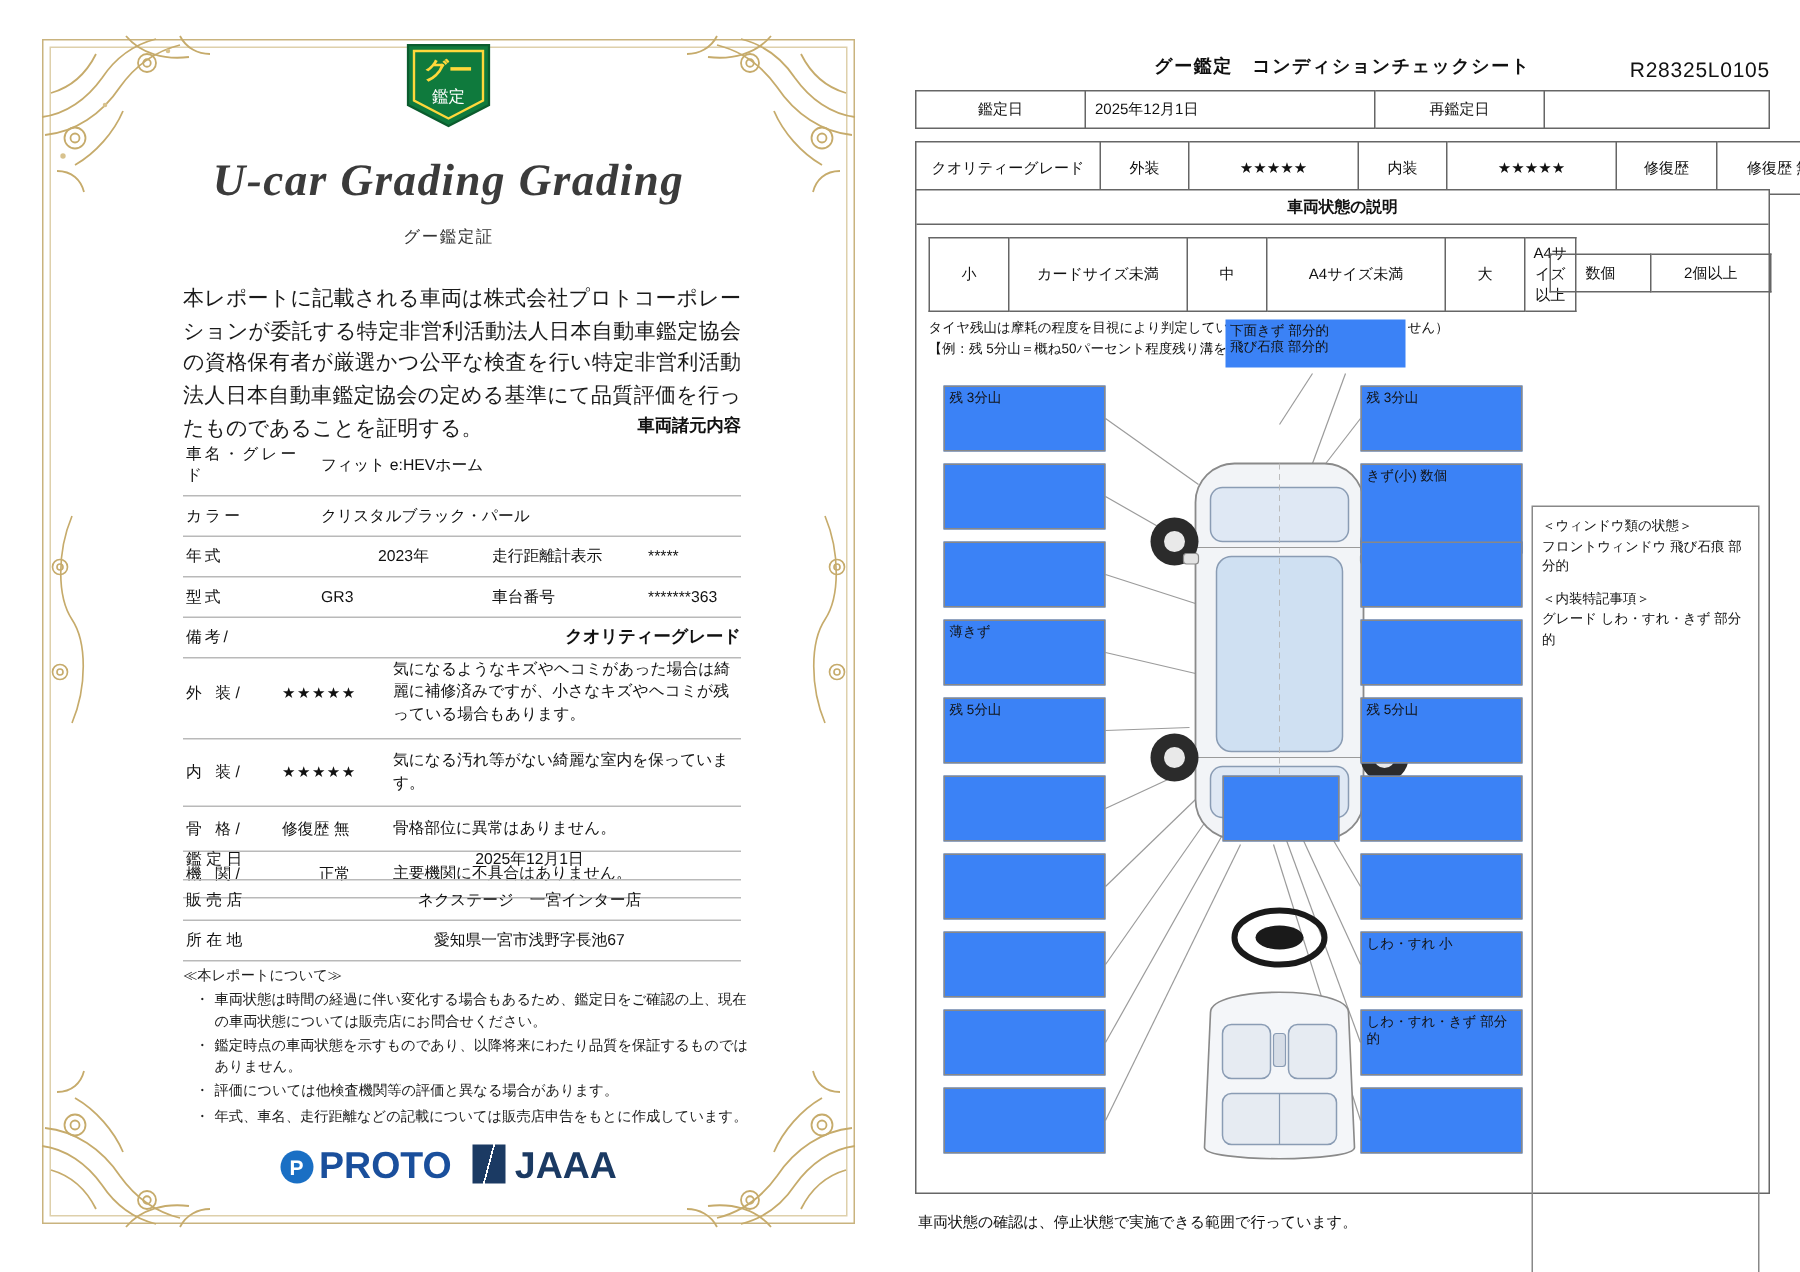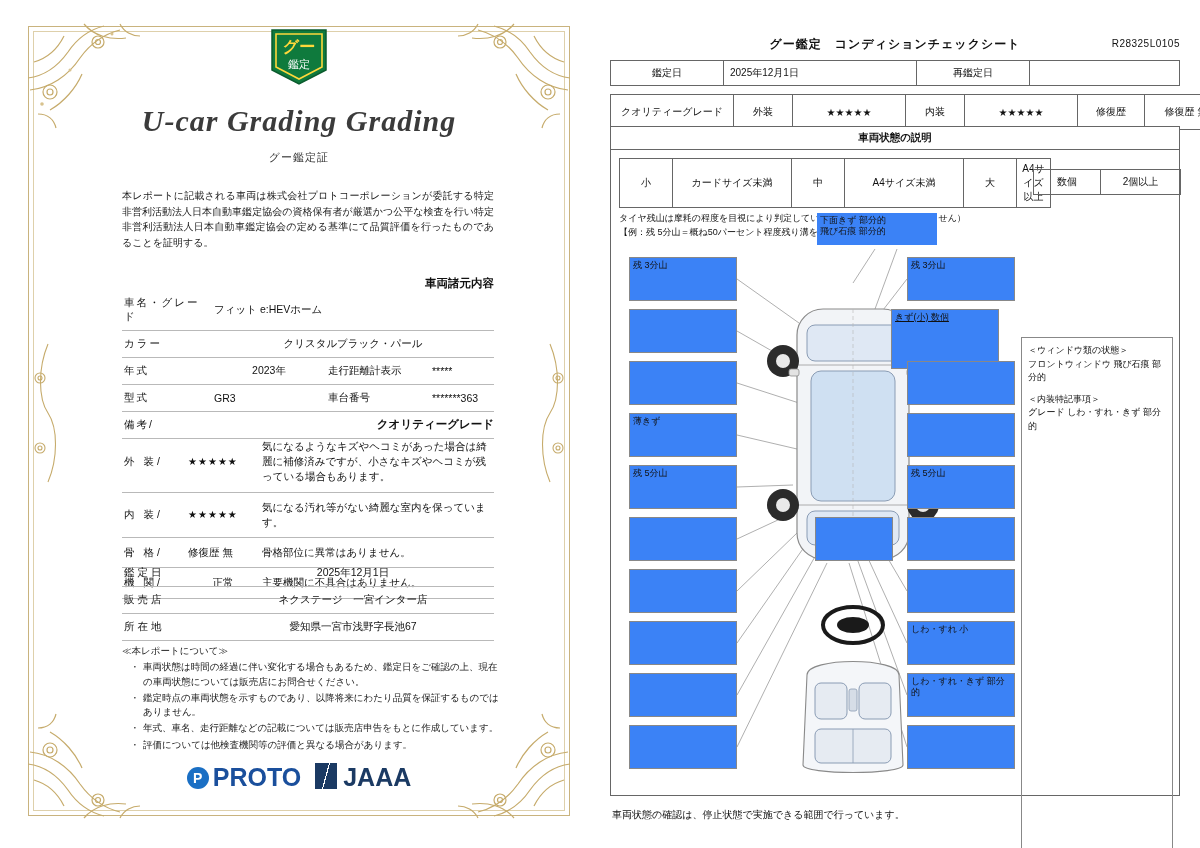--- a/index.html
+++ b/index.html
@@ -89,21 +89,21 @@
     text-align: center;
     font-size: 11px;
     color: #333;
     letter-spacing: 1px;
   }
   .intro-text {
     position: absolute;
     left: 108px;
     top: 180px;
     width: 372px;
-    font-size: 10px;
+    font-size: 14px;
     line-height: 1.55;
     color: #1a1a1a;
     text-align: justify;
   }
   .sec-head {
     position: absolute;
     left: 108px;
     width: 372px;
     text-align: right;
     font-size: 11.5px;
@@ -238,21 +238,21 @@
     top: 28px;
     text-align: center;
     font-size: 12px;
     font-weight: bold;
     letter-spacing: 1px;
   }
   .sheet-code {
     position: absolute;
     right: 6px;
     top: 30px;
-    font-size: 10px;
+    font-size: 14px;
     letter-spacing: 0.5px;
     text-align: center;
   }
   .r-table {
     border-collapse: collapse;
     position: absolute;
     font-size: 10px;
   }
   .r-table td {
     border: 1px solid #666;
@@ -442,21 +442,21 @@
     <div class="sec-head" style="top:268px;">車両諸元内容</div>
 
     <table class="spec-table" style="top:282px;">
       <tbody>
           <tr>
         <td class="lbl">車名・グレード</td>
         <td class="val" colspan="3">フィット e:HEVホーム</td>
       </tr>
       <tr>
         <td class="lbl">カラー</td>
-        <td class="val" colspan="3" style="text-align:center;">クリスタルブラック・パール</td>
+        <td class="val" colspan="3" style="text-align:left;">クリスタルブラック・パール</td>
       </tr>
       <tr>
         <td class="lbl">年式</td>
         <td class="val" style="width:110px;text-align:center;">2023年</td>
         <td class="val" style="width:100px;">走行距離計表示</td>
         <td class="val">*****</td>
       </tr>
       <tr>
         <td class="lbl">型式</td>
         <td class="val">GR3</td>
@@ -512,22 +512,22 @@
         <td class="m-val">愛知県一宮市浅野字長池67</td>
       </tr>
     </tbody>
       </table>
 
     <div class="notes">
       <div class="nt-head">≪本レポートについて≫</div>
       <ul>
         <li>車両状態は時間の経過に伴い変化する場合もあるため、鑑定日をご確認の上、現在の車両状態については販売店にお問合せください。</li>
         <li>鑑定時点の車両状態を示すものであり、以降将来にわたり品質を保証するものではありません。</li>
+        <li>評価については他検査機関等の評価と異なる場合があります。</li>
         <li>年式、車名、走行距離などの記載については販売店申告をもとに作成しています。</li>
-        <li>評価については他検査機関等の評価と異なる場合があります。</li>
       </ul>
     </div>
 
     <div class="footer-logos">
       <div class="proto-logo">
         <span class="proto-mark">P</span>
         <span>PROTO</span>
       </div>
       <div class="jaaa-logo">
         <span class="jaaa-mark"></span>
@@ -670,21 +670,21 @@
         <div class="cbox" style="left:18px;  top:304px; width:108px; height:44px;"></div>
         <div class="cbox" style="left:18px;  top:356px; width:108px; height:44px;"></div>
         <div class="cbox" style="left:18px;  top:408px; width:108px; height:44px;"></div>
         <div class="cbox" style="left:18px;  top:460px; width:108px; height:44px;"></div>
         <div class="cbox" style="left:18px;  top:512px; width:108px; height:44px;"></div>
 
         <div class="cbox" style="left:206px; top:0px;  width:120px; height:32px; border:none; text-align:left;"><span style="white-space:pre-line;">下面きず 部分的
 飛び石痕 部分的</span></div>
 
         <div class="cbox" style="left:296px; top:44px;  width:108px; height:44px;">残 3分山</div>
-        <div class="cbox" style="left:280px; top:96px;  width:108px; height:60px;text-decoration:underline;">きず(小) 数個</div>
+        <div class="cbox" style="left:296px; top:96px;  width:108px; height:60px;">きず(小) 数個</div>
         <div class="cbox" style="left:296px; top:148px; width:108px; height:44px;"></div>
         <div class="cbox" style="left:296px; top:200px; width:108px; height:44px;"></div>
         <div class="cbox" style="left:296px; top:252px; width:108px; height:44px;">残 5分山</div>
         <div class="cbox" style="left:296px; top:304px; width:108px; height:44px;"></div>
         <div class="cbox" style="left:204px; top:304px; width:78px;  height:44px;"></div>
         <div class="cbox" style="left:296px; top:356px; width:108px; height:44px;"></div>
         <div class="cbox" style="left:296px; top:408px; width:108px; height:44px;">しわ・すれ 小</div>
         <div class="cbox" style="left:296px; top:460px; width:108px; height:44px;">しわ・すれ・きず 部分的</div>
         <div class="cbox" style="left:296px; top:512px; width:108px; height:44px;"></div>
       </div>

